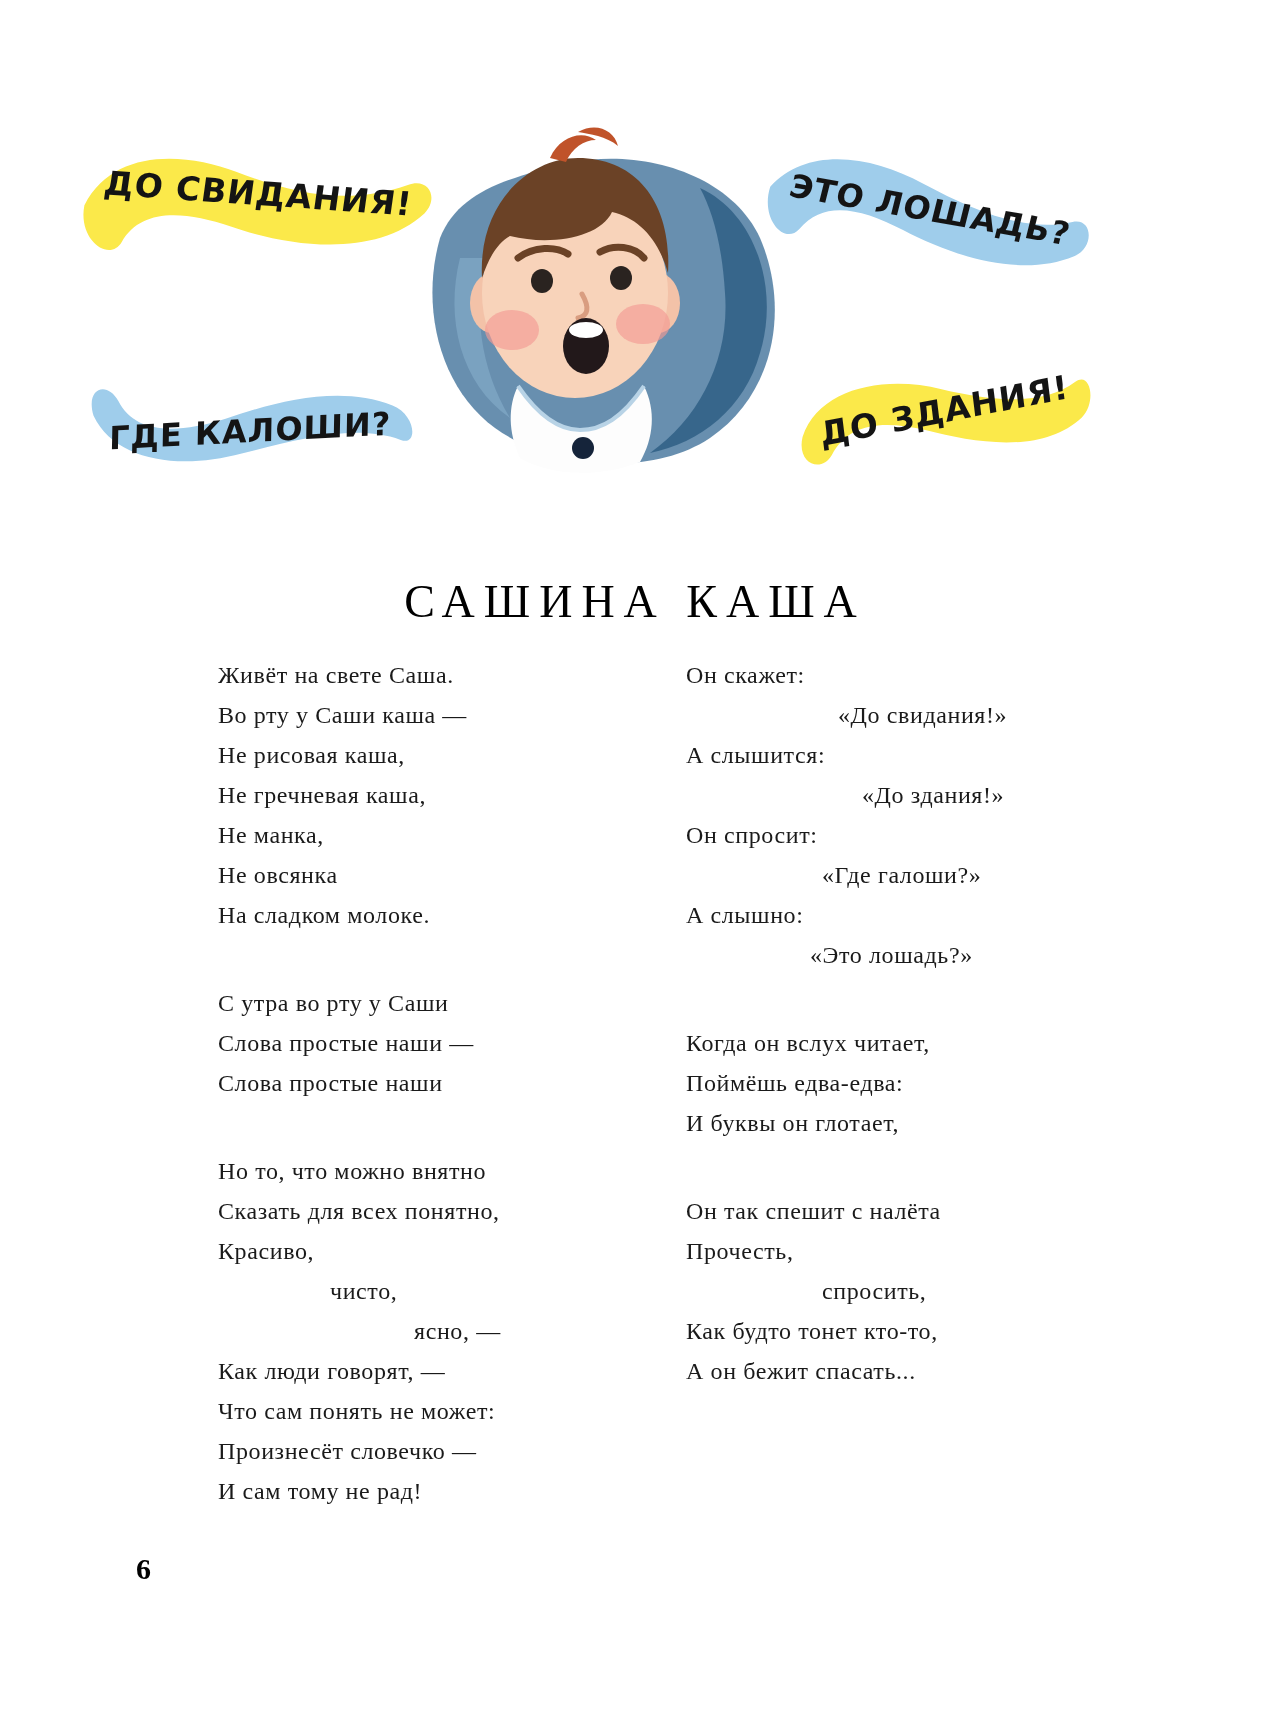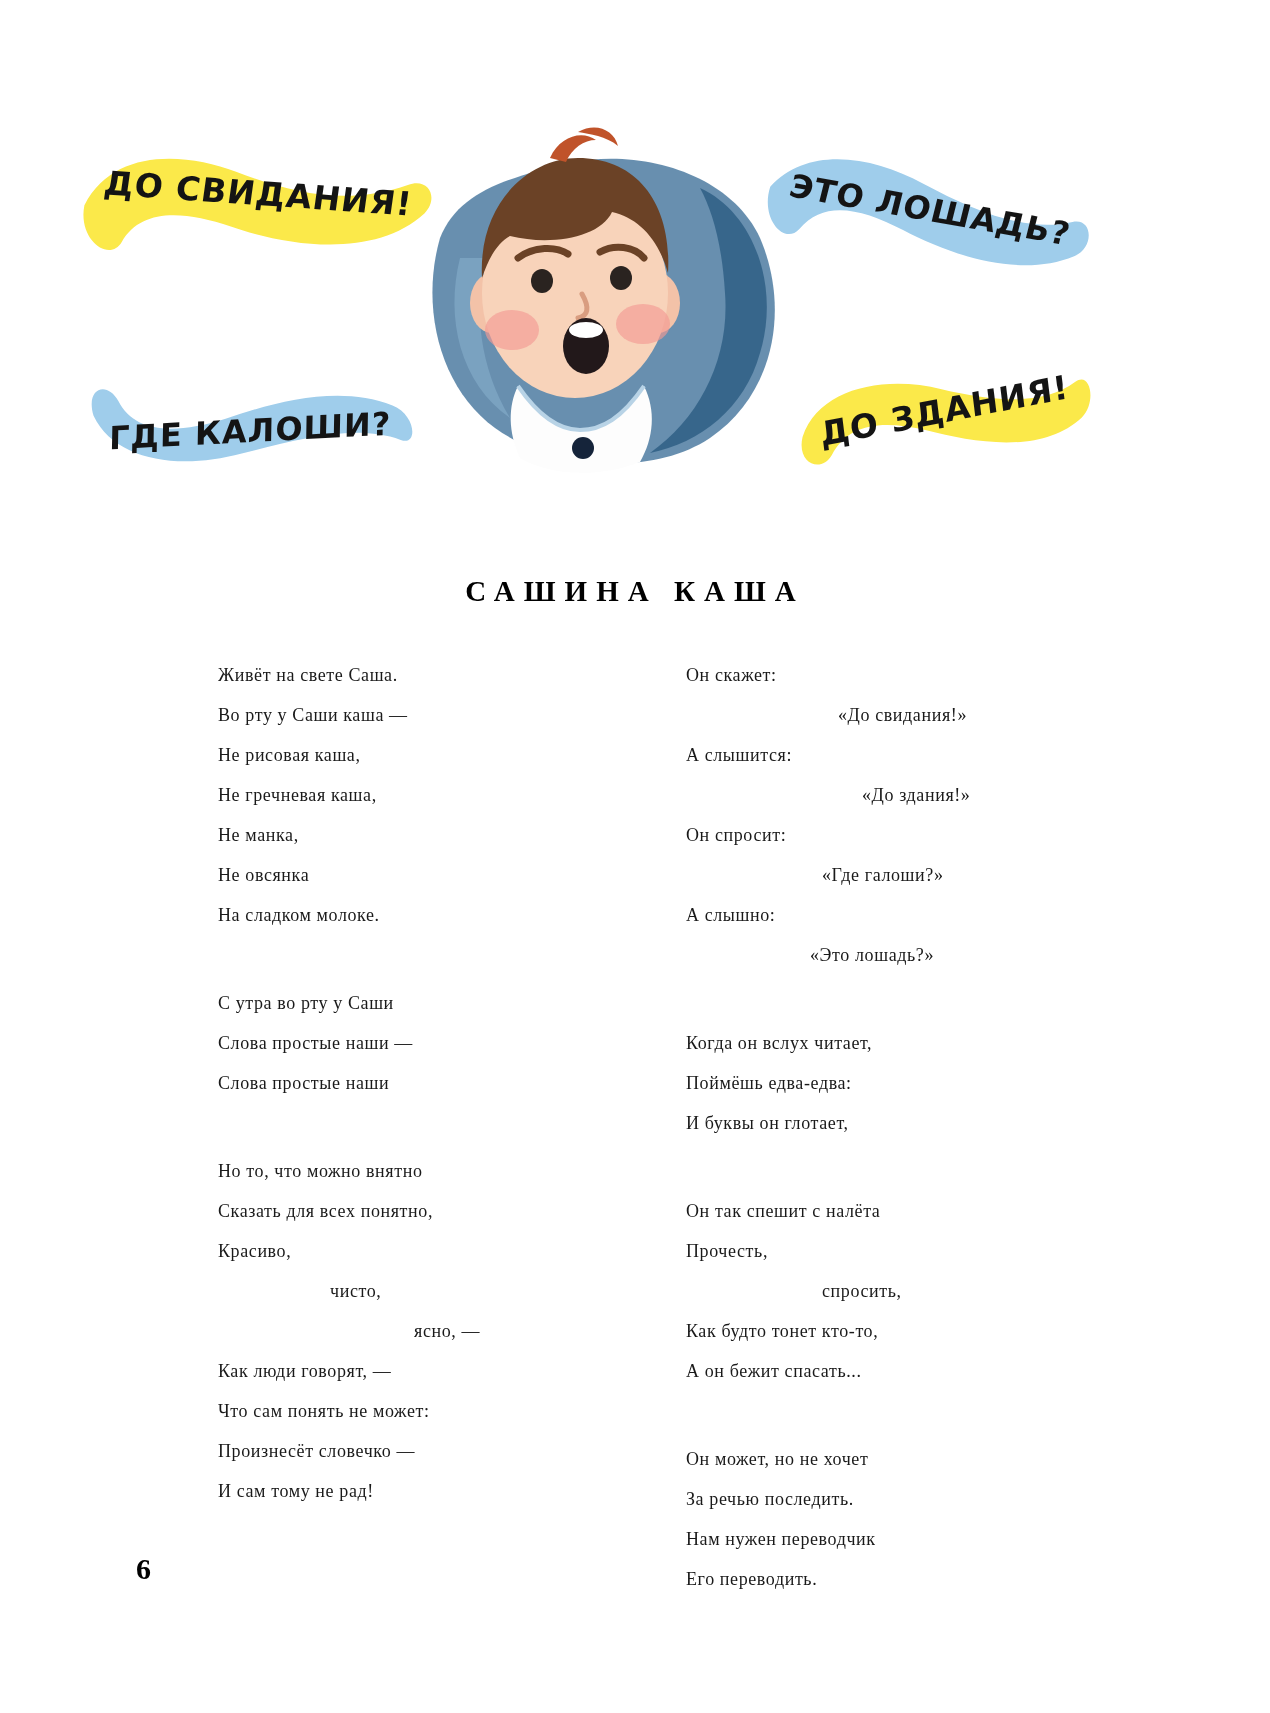--- a/index.html
+++ b/index.html
@@ -98,38 +98,38 @@
   }
 
   
   .poem-title {
     position: absolute;
     top: 575px;
     left: 0;
     width: 1270px;
     text-align: center;
     font-family: "Liberation Serif", serif;
-    font-weight: 700;
-    font-size: 29px;
+    font-weight: 400;
+    font-size: 46px;
     letter-spacing: 9px;
     color: #000000;
   }
 
   
   .columns {
     position: absolute;
     top: 655px;
     left: 0;
     width: 1270px;
     height: 900px;
   }
   .col {
     position: absolute;
     top: 0;
-    font-size: 18px;
+    font-size: 24px;
     line-height: 40px;
     letter-spacing: 0.6px;
     color: #1a1a1a;
   }
   .col-left  { left: 218px; width: 400px; }
   .col-right { left: 686px; width: 420px; }
 
   .stanza { margin: 0 0 48px 0; }
   .line { white-space: pre; }
   .ind1 { padding-left: 112px; }
@@ -265,22 +265,16 @@
         <div class="line ">Поймёшь едва-едва:</div>
         <div class="line ">И буквы он глотает,</div>
       </div>
       <div class="stanza">
         <div class="line ">Он так спешит с налёта</div>
         <div class="line ">Прочесть,</div>
         <div class="line ind-r2">спросить,</div>
         <div class="line ">Как будто тонет кто-то,</div>
         <div class="line ">А он бежит спасать...</div>
       </div>
-      <div class="stanza">
-        <div class="line ">Он может, но не хочет</div>
-        <div class="line ">За речью последить.</div>
-        <div class="line ">Нам нужен переводчик</div>
-        <div class="line ">Его переводить.</div>
-      </div>
     </div>
 </div>
 
 <div class="page-number">6</div>
 
 </body></html>

